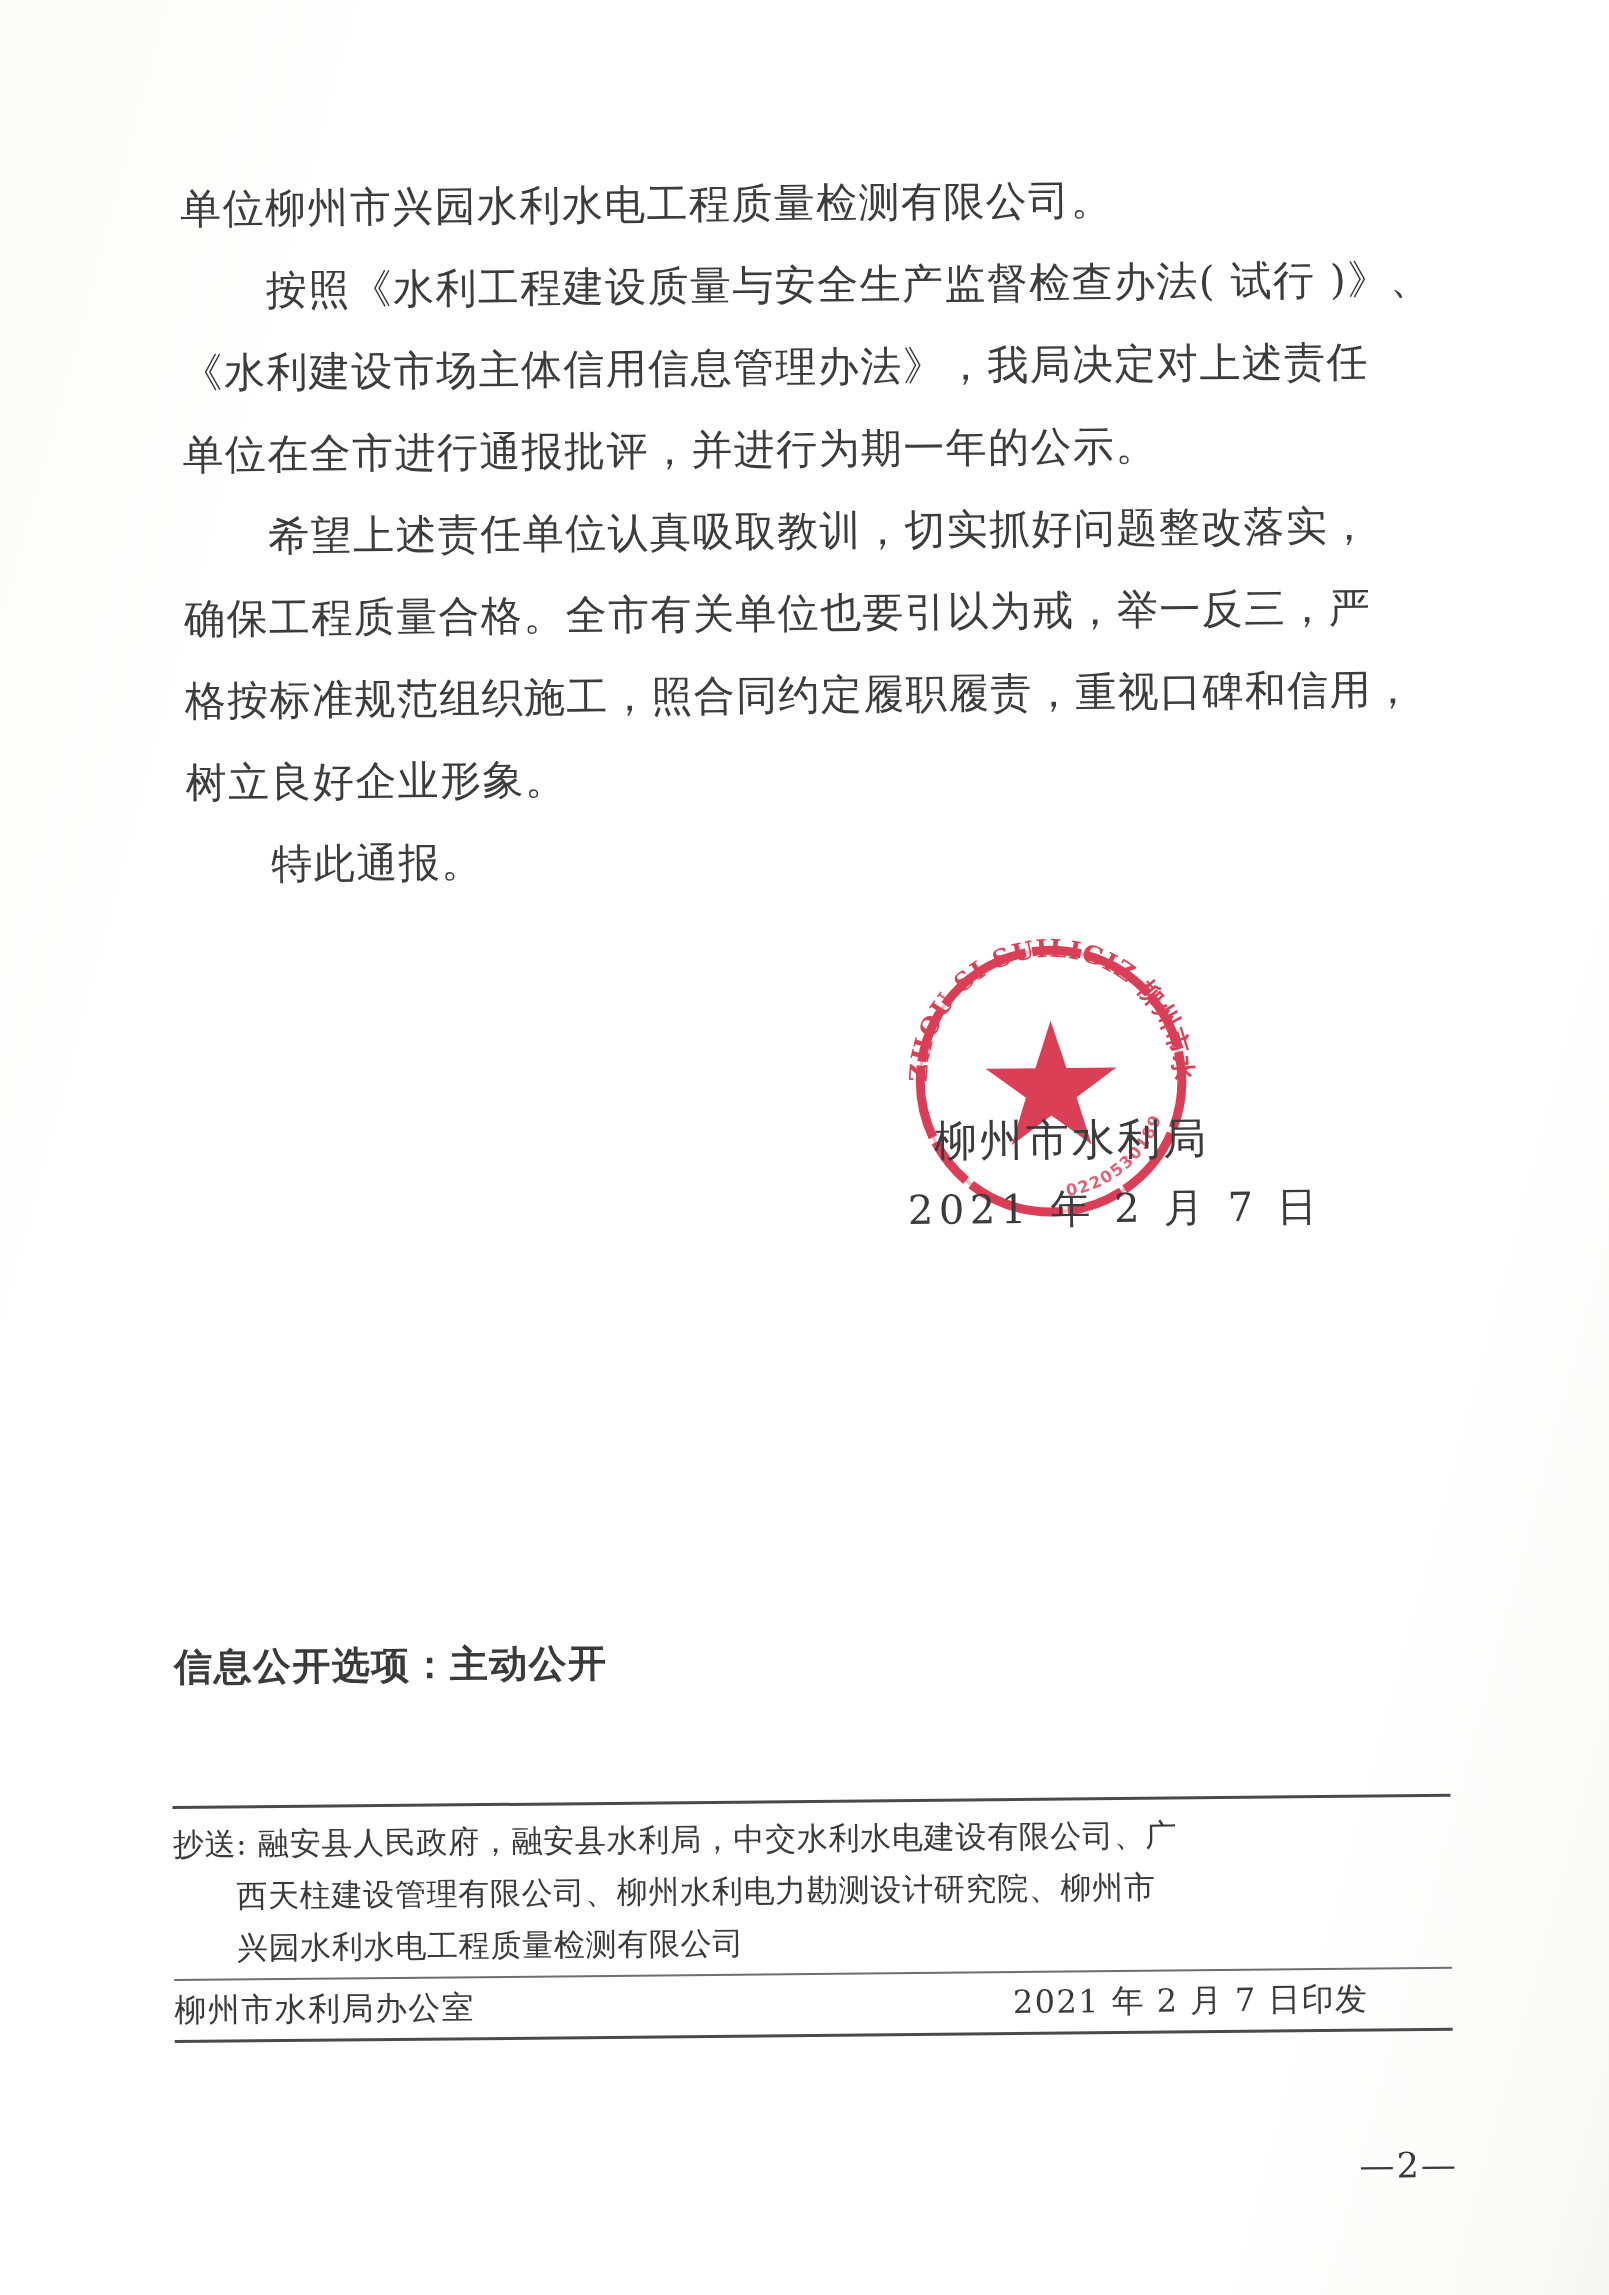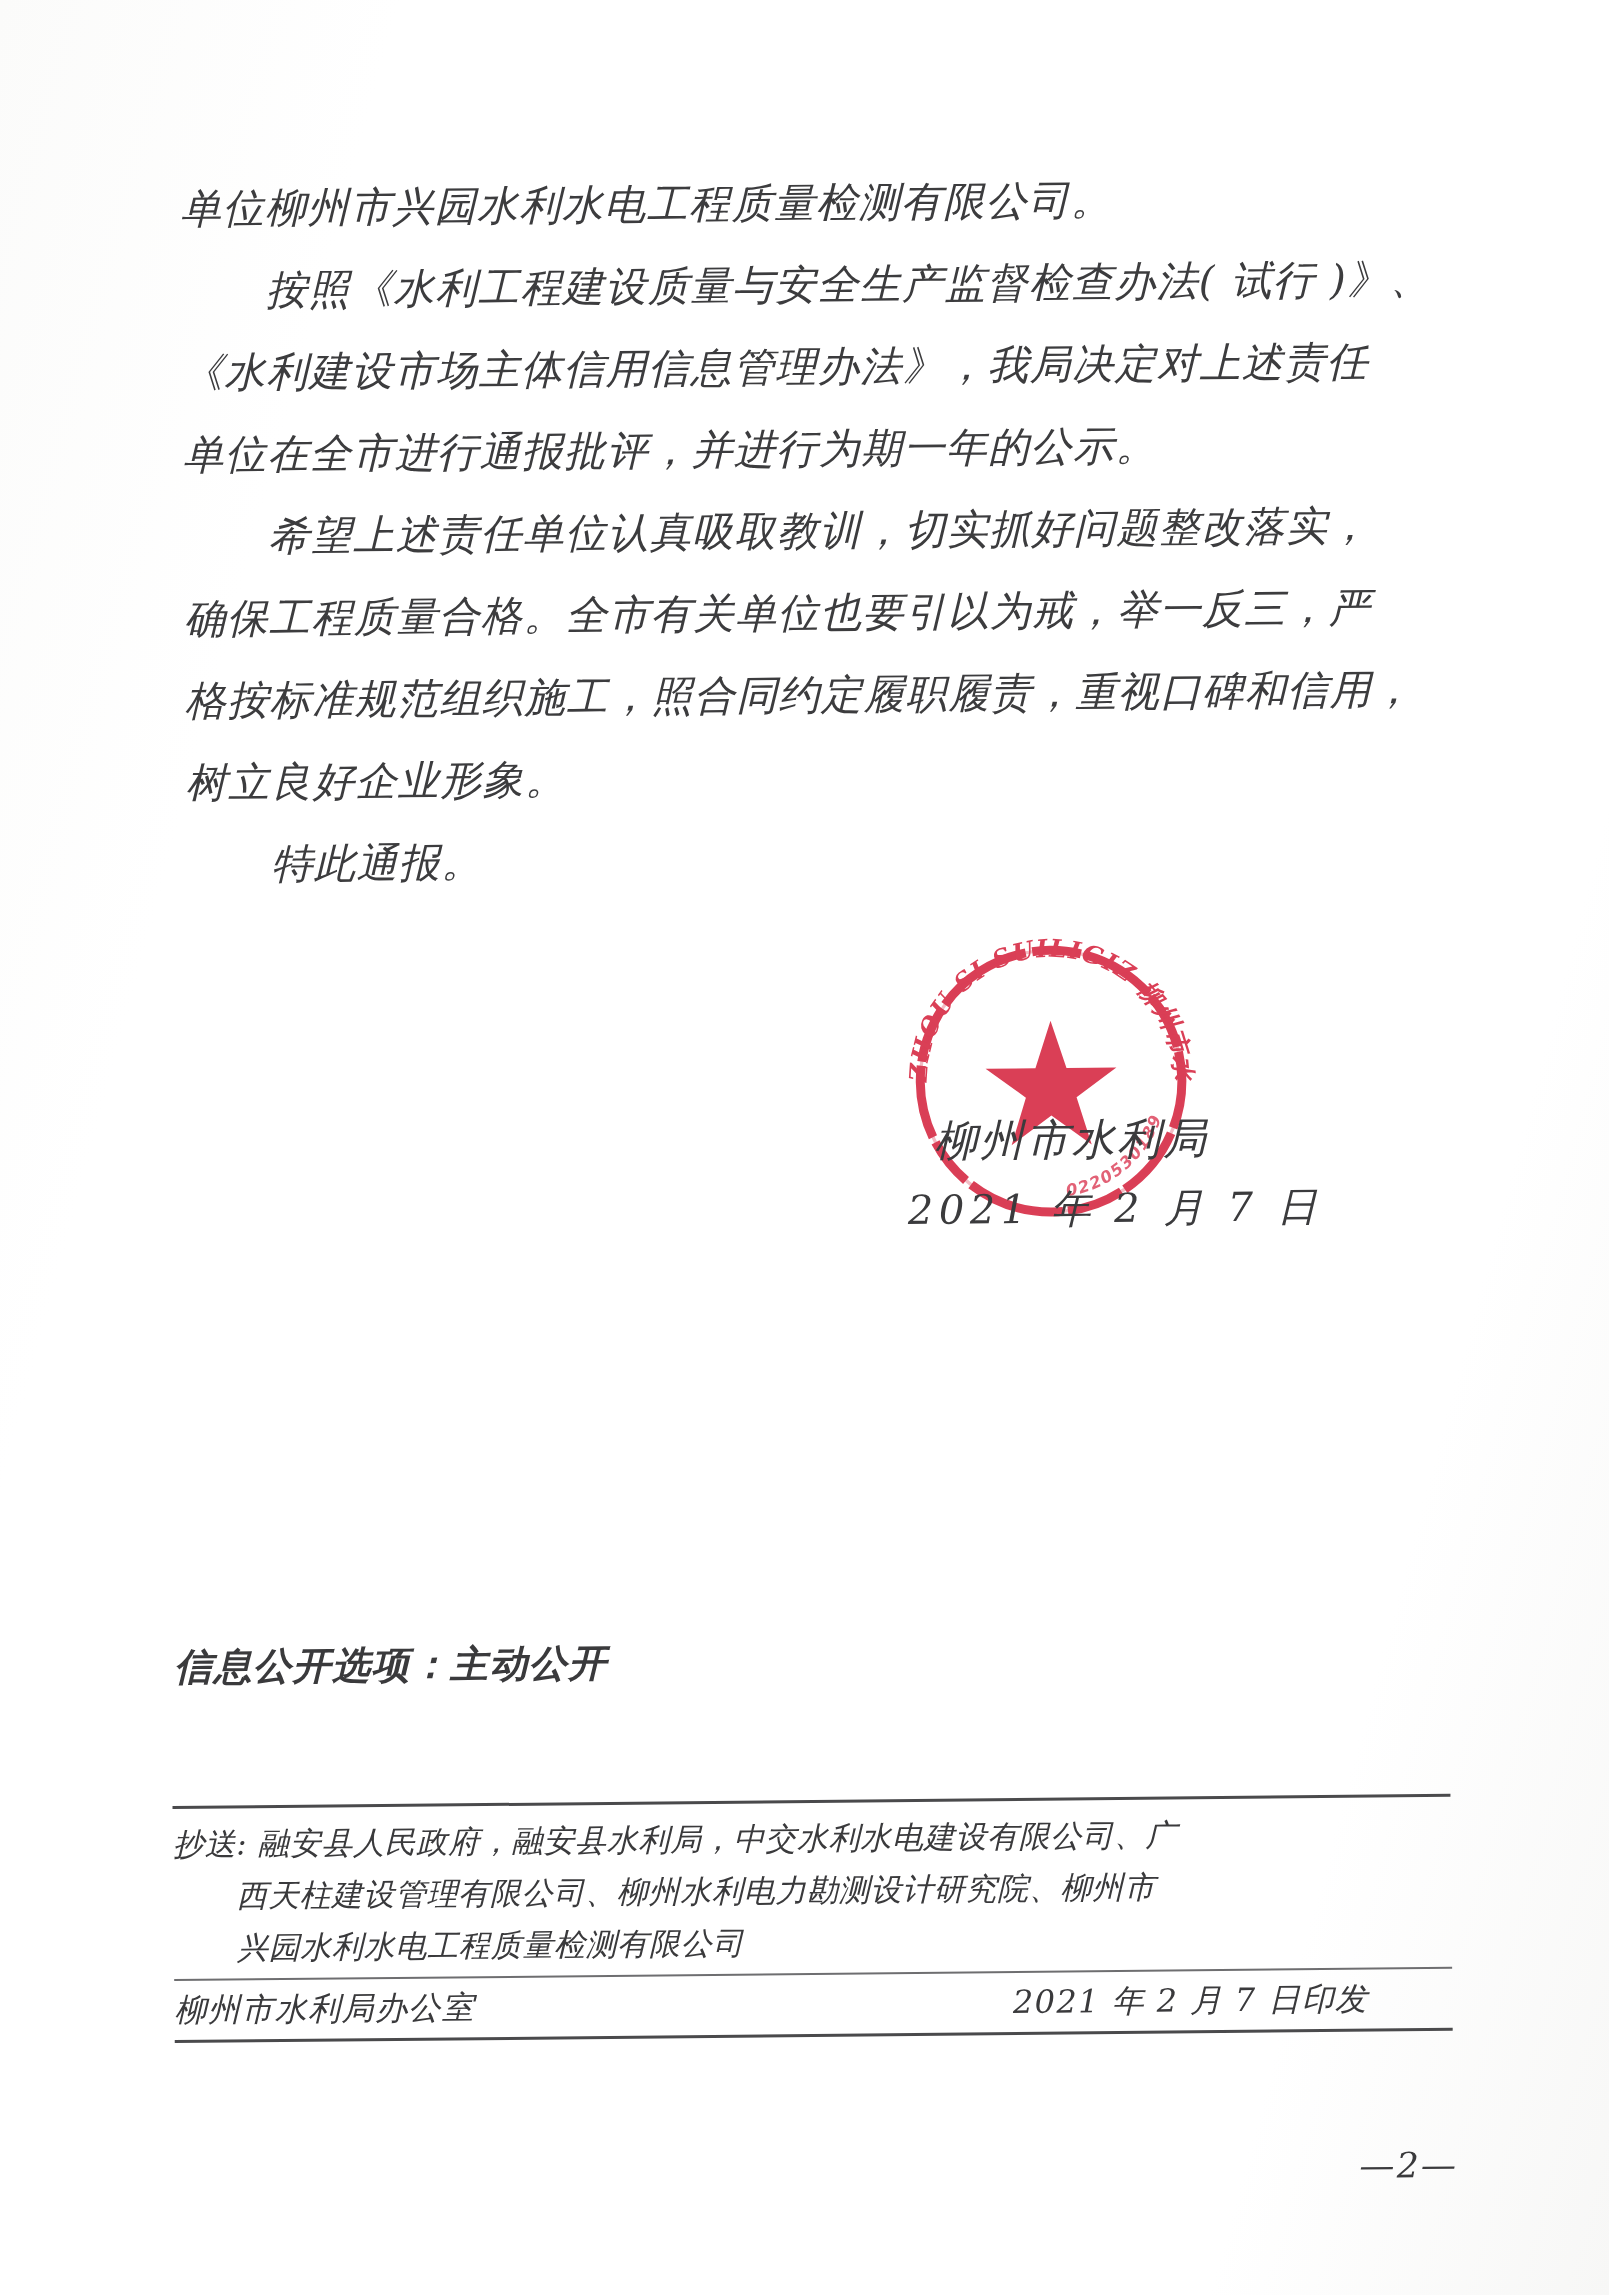--- a/index.html
+++ b/index.html
@@ -8,21 +8,20 @@
     background:#ffffff;
     font-family:"DejaVu Serif","Liberation Serif",serif;
     position:relative;
     overflow:hidden;
   }
   
   .page{
     position:absolute;inset:0;
     background:
       linear-gradient(105deg,#fbfbfa 0%,#ffffff 18%,#ffffff 82%,#f7f7f6 100%);
-    font-style: italic;
   }
   .scan-skew{
     position:absolute;inset:0;
     transform:rotate(-0.55deg);
     transform-origin:50% 40%;
   }
   
   .body-block{
     position:absolute;
     left:187px;

